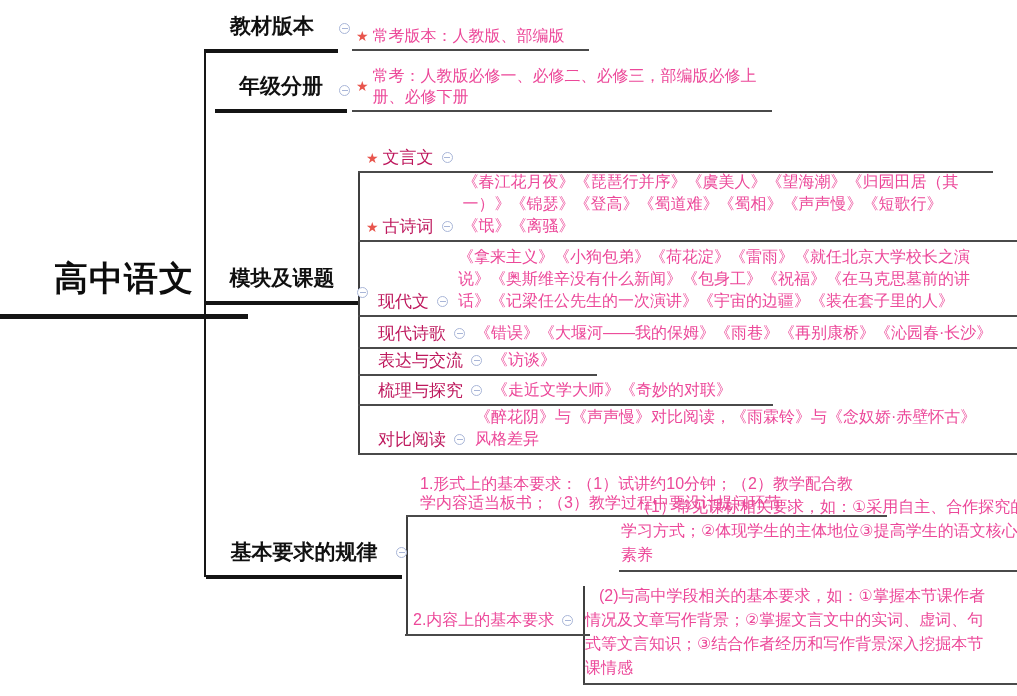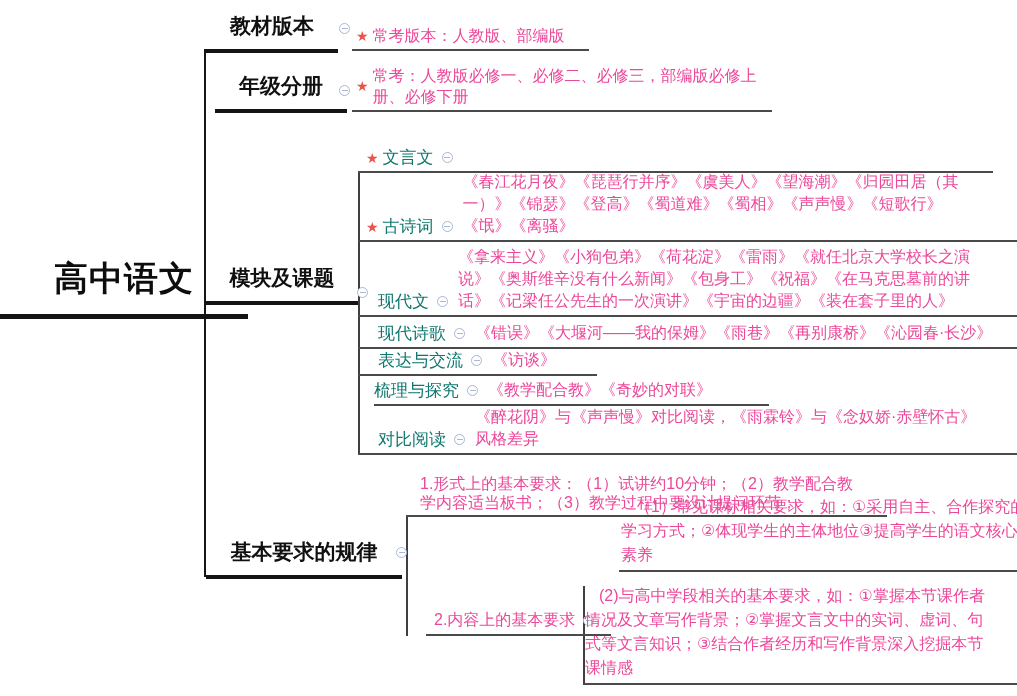--- a/index.html
+++ b/index.html
@@ -13,21 +13,21 @@
   
   .node{position:absolute;display:flex;align-items:flex-end;justify-content:center;
         border-bottom:4px solid #141414;}
   .root-node{border-bottom-width:5px;padding-bottom:12px;}
   .root-label{font-size:34px;font-weight:bold;color:#0d0d0d;letter-spacing:1px;}
   .branch{padding-bottom:9px;}
   .branch-label{font-size:21px;font-weight:bold;color:#101010;white-space:nowrap;}
   
   .row{position:absolute;display:flex;align-items:flex-end;
        border-bottom:2px solid #4a4a4a;padding-bottom:3px;}
-  .nlabel{font-size:17px;color:#0f766e;line-height:20px;white-space:nowrap;flex:0 0 auto;}
+  .nlabel{font-size:17px;color:#be185d;line-height:20px;white-space:nowrap;flex:0 0 auto;}
   .mtext{font-size:16px;color:#ec4899;white-space:pre;flex:0 0 auto;}
   .lh21{line-height:21px}.lh22{line-height:22px}
   .lh24{line-height:24px}.lh25{line-height:19px}
   .indent{text-indent:14px;}
   .star{font-size:14px;color:#e8554d;line-height:16px;flex:0 0 auto;
         align-self:flex-end;margin:0 4px 2px 0;}
   .collapse{position:relative;display:inline-block;width:9px;height:9px;
         border:1.5px solid #a9b6d8;border-radius:50%;background:#fff;
         flex:0 0 auto;align-self:flex-end;margin:0 10px 5px 8px;}
   .collapse::after{content:"";position:absolute;left:1.5px;right:1.5px;top:3.5px;height:1px;
@@ -100,44 +100,44 @@
     <span class="collapse"></span>
     <span class="mtext lh22">《错误》《大堰河——我的保姆》《雨巷》《再别康桥》《沁园春·长沙》</span>
   </div>
 
   <div class="row" style="left:358px;bottom:320px;width:219px;padding-left:20px;">
     <span class="nlabel">表达与交流</span>
     <span class="collapse"></span>
     <span class="mtext lh22">《访谈》</span>
   </div>
 
-  <div class="row" style="left:374px;bottom:290px;width:395px;">
+  <div class="row" style="left:358px;bottom:290px;width:395px;padding-left:20px;">
     <span class="nlabel">梳理与探究</span>
     <span class="collapse"></span>
-    <span class="mtext lh22">《教学配合教》《奇妙的对联》</span>
+    <span class="mtext lh22">《走近文学大师》《奇妙的对联》</span>
   </div>
 
   <div class="row" style="left:358px;bottom:241px;width:657px;padding-left:20px;">
     <span class="nlabel">对比阅读</span>
     <span class="collapse"></span>
     <span class="mtext lh22">《醉花阴》与《声声慢》对比阅读，《雨霖铃》与《念奴娇·赤壁怀古》
 风格差异</span>
   </div>
 
   <div class="node branch" style="left:206px;bottom:117px;width:196px;">
     <span class="branch-label">基本要求的规律</span>
   </div>
   <span class="collapse abs" style="left:396px;top:547px;"></span>
 
   <div class="row" style="left:406px;bottom:179px;width:467px;padding-left:14px;">
     <span class="mtext lh25" style="width:512px;">1.形式上的基本要求：（1）试讲约10分钟；（2）教学配合教
 学内容适当板书；（3）教学过程中要设计提问环节；</span>
   </div>
 
-  <div class="row" style="left:426px;bottom:60px;width:177px;padding-left:8px;">
+  <div class="row" style="left:405px;bottom:60px;width:177px;padding-left:8px;">
     <span class="mtext lh22">2.内容上的基本要求</span>
     <span class="collapse" style="margin-right:0;"></span>
   </div>
 
   <div class="row" style="left:583px;bottom:124px;width:432px;padding-left:2px;margin-left:36px;">
     <span class="mtext lh24 indent">（1）常见课标相关要求，如：①采用自主、合作探究的
 学习方式；②体现学生的主体地位③提高学生的语文核心
 素养</span>
   </div>
 

